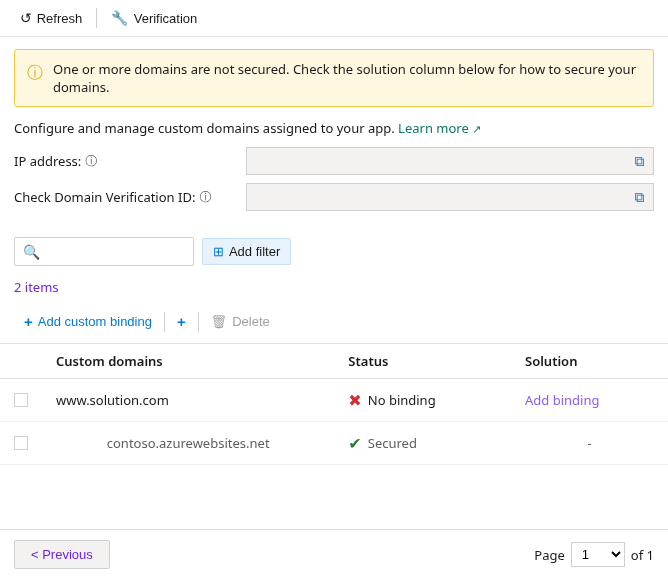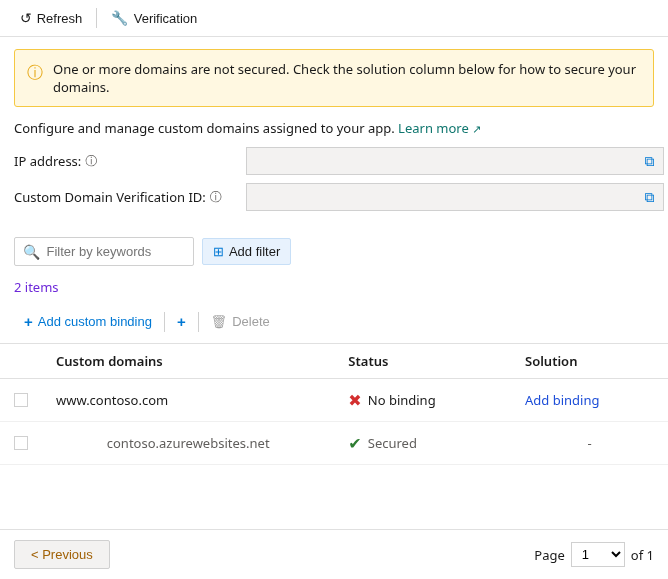--- a/index.html
+++ b/index.html
@@ -55,21 +55,21 @@
     .description {
       padding: 0 14px 10px 14px;
       font-size: 13px;
       color: #1a1a1a;
     }
     .description a {
       color: #0f766e;
       text-decoration: none;
     }
     .fields-section {
-      padding: 0 4px 10px 14px;
+      padding: 0 14px 10px 14px;
     }
     .field-row {
       display: flex;
       align-items: center;
       margin-bottom: 8px;
       gap: 12px;
     }
     .field-label {
       display: flex;
       align-items: center;
@@ -201,21 +201,21 @@
     }
     .table tr.greyed td { color: #605e5c; text-align: center; }
     .status-cell {
       display: flex;
       align-items: center;
       gap: 6px;
     }
     .status-error { color: #d32f2f; font-size: 16px; }
     .status-success { color: #2e7d32; font-size: 16px; }
     .add-binding-link {
-      color: #1d4ed8;
+      color: #8b5cf6;
       text-decoration: none;
       cursor: pointer;
     }
     .checkbox {
       width: 14px;
       height: 14px;
       border: 1px solid #d0d0d0;
       background: #fff;
     }
     .pagination {
@@ -237,21 +237,21 @@
     .pagination-prev, .pagination-next {
       border: 1px solid #d0d0d0;
       background: #f3f2f1;
       padding: 6px 16px;
       cursor: pointer;
       font-size: 13px;
       border-radius: 2px;
       color: #1a1a1a;
     }
     .pagination-prev.disabled, .pagination-next.disabled {
-      color: #a16207;
+      color: #6d28d9;
       cursor: not-allowed;
     }
     .page-info {
       display: flex;
       align-items: center;
       gap: 6px;
       font-size: 13px;
     }
     .page-select {
       border: 1px solid #d0d0d0;
@@ -300,36 +300,35 @@
       </div>
       <div class="field-input-container">
         <input class="field-input" type="text" readonly="" style="">
         <button class="copy-btn">
           <span>⧉</span>
         </button>
       </div>
     </div>
     <div class="field-row">
       <div class="field-label">
-        <span>Custom Domain Verification ID:</span>
+        <span>Check Domain Verification ID:</span>
         <span class="info-icon">ⓘ</span>
       </div>
       <div class="field-input-container">
         <input class="field-input" type="text" readonly="" style="">
         <button class="copy-btn">
           <span>⧉</span>
         </button>
       </div>
     </div>
   </div>
 
   <div class="filter-section">
     <div class="filter-input-wrap">
       <span class="search-icon-sm">🔍</span>
-      <input type="text" placeholder="Filter by keywords" style="">
     </div>
     <button class="add-filter-btn">
       <span style="color:#0078d4;">⊞</span>
       <span>Add filter</span>
     </button>
   </div>
 
   <div class="count-label">
     <span>2 items</span>
   </div>
@@ -364,21 +363,21 @@
           <span>Solution</span>
         </th>
       </tr>
     </thead>
     <tbody>
       <tr>
         <td>
           <div class="checkbox"></div>
         </td>
         <td>
-          <span>www.contoso.com</span>
+          <span>www.solution.com</span>
         </td>
         <td>
           <div class="status-cell">
             <span class="status-error">✖</span>
             <span>No binding</span>
           </div>
         </td>
         <td>
           <a href="#" class="add-binding-link">
             <span>Add binding</span>

